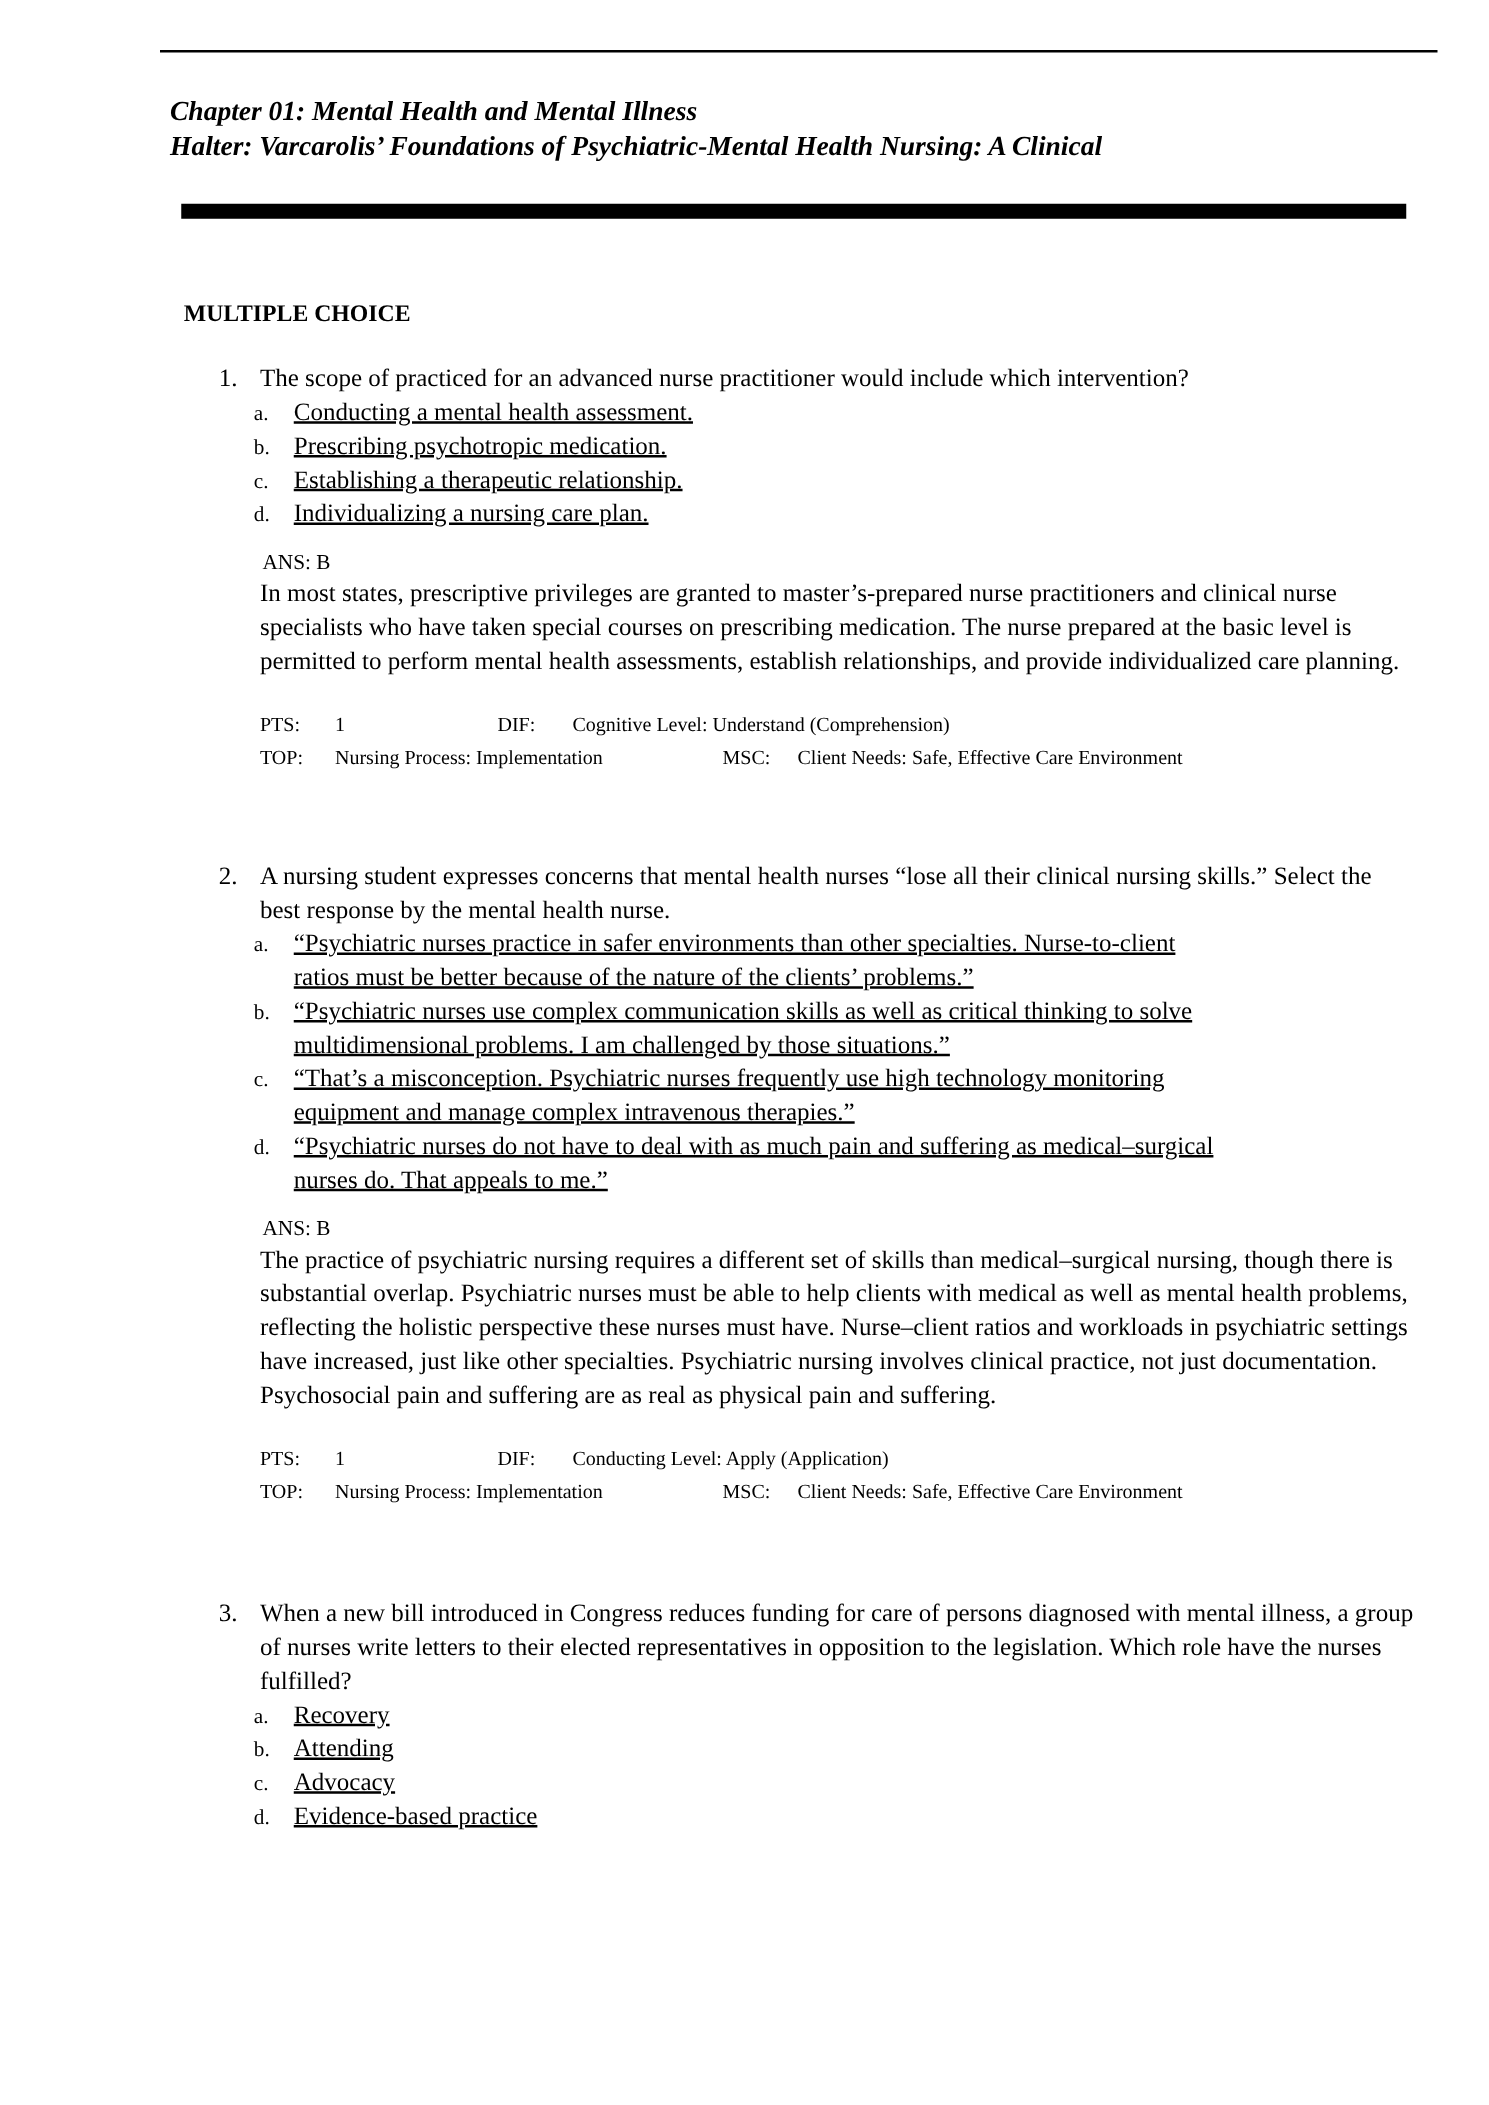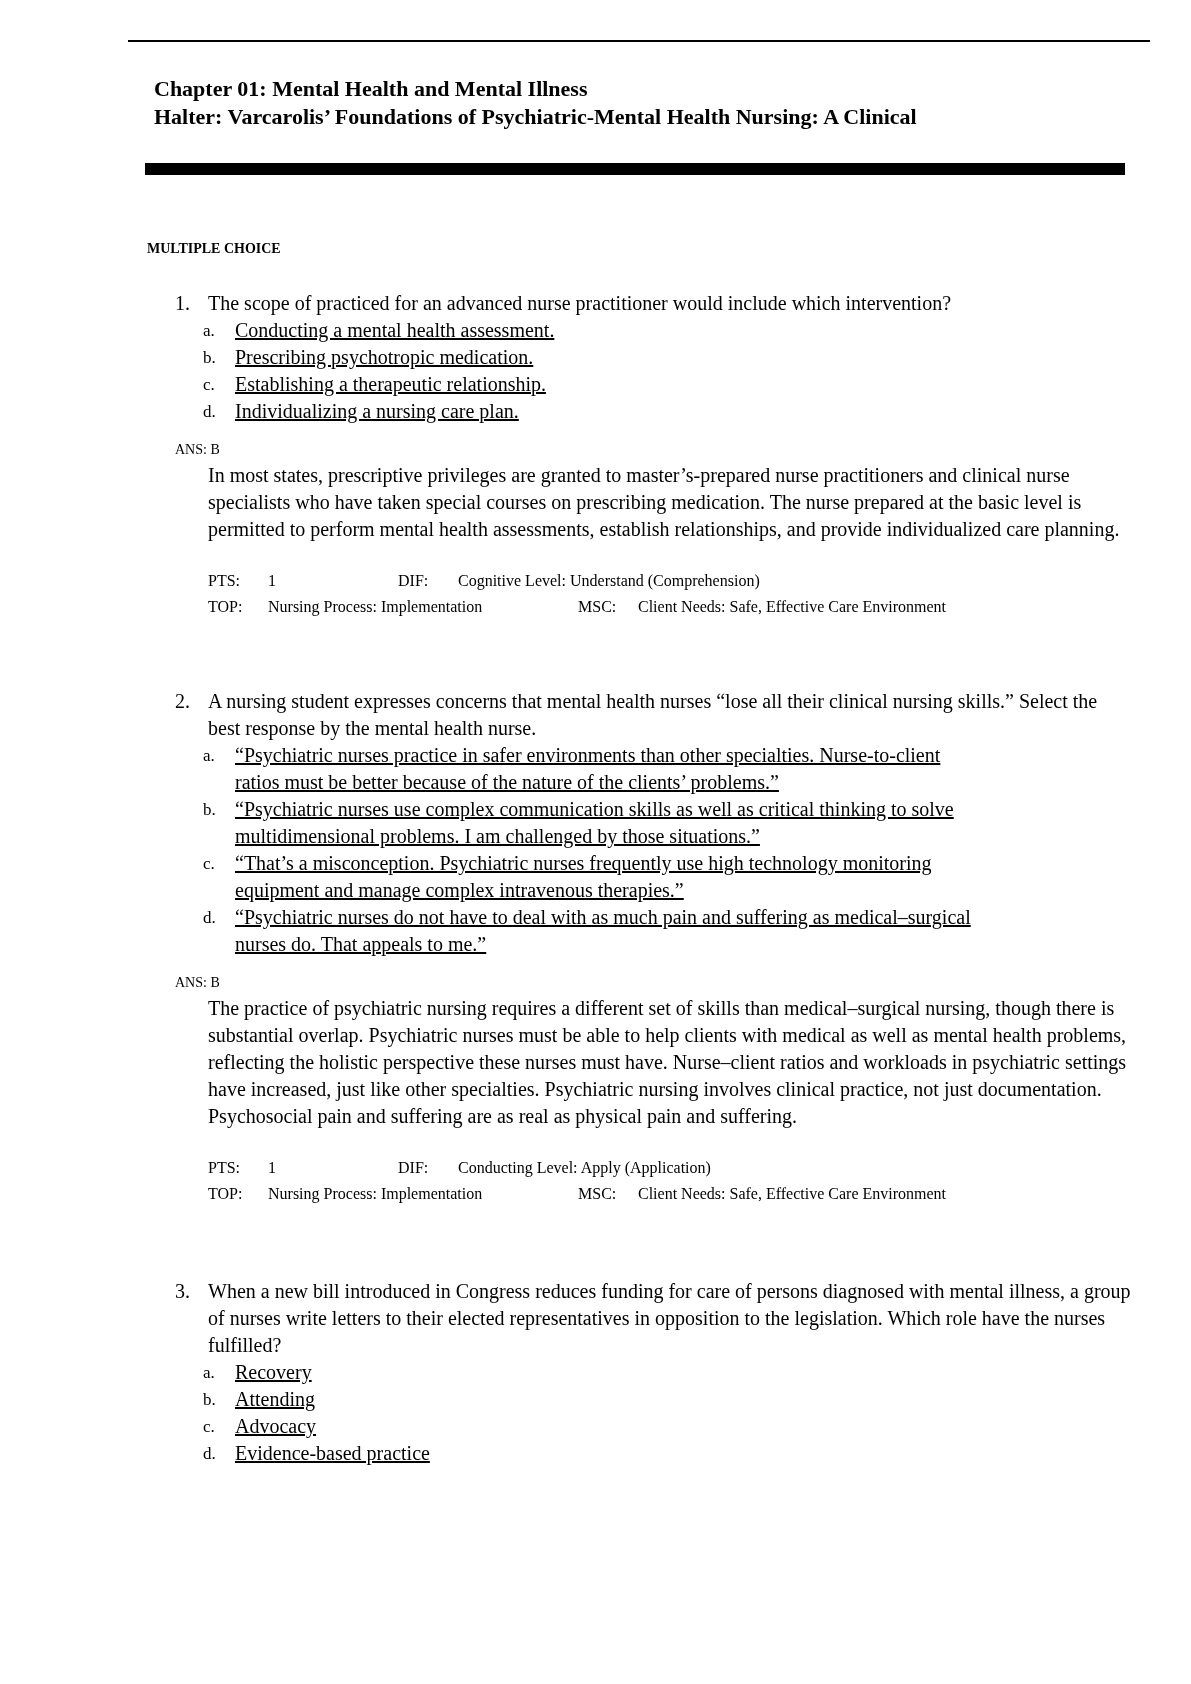--- a/index.html
+++ b/index.html
@@ -2,33 +2,33 @@
 <html><head>
 <meta charset="utf-8">
 <style>
   html, body { margin: 0; padding: 0; background: #ffffff; }
   body {
     width: 1191px; height: 1684px; position: relative; overflow: hidden;
     font-family: "Liberation Serif", "DejaVu Serif", serif;
     color: #000;
   }
   .top-rule { position: absolute; left: 128px; top: 40px; width: 1022px; height: 2px; background: #000; }
-  .header { position: absolute; left: 154px; top: 75px; width: 980px; }
+  .header { position: absolute; left: 136px; top: 75px; width: 980px; font-style: italic; }
   .header .line { font-weight: bold; font-size: 22px; line-height: 28px; white-space: nowrap; }
   .header-bar { position: absolute; left: 145px; top: 163px; width: 980px; height: 12px; background: #000; }
-  .section-title { position: absolute; left: 147px; top: 241px; font-weight: bold; font-size: 14px; }
+  .section-title { position: absolute; left: 147px; top: 241px; font-weight: bold; font-size: 19px; }
   .q { position: absolute; left: 175px; width: 960px; font-size: 20px; line-height: 27px; }
   .q .stem { display: flex; }
   .q .num { width: 33px; flex: none; }
   .q .stem-text { flex: 1; font-family: Liberation Serif, serif; }
   .opts { margin-left: 28px; }
   .opt { display: flex; }
   .opt .letter { width: 32px; flex: none; font-size: 17px; }
   .opt .otext { flex: 1; text-decoration: underline; }
-  .ans { margin-top: 13px; font-size: 14px; line-height: 24px; }
+  .ans { margin-left: 35px; margin-top: 13px; font-size: 17px; line-height: 24px; }
   .rationale { margin-left: 33px; line-height: 27px; }
   .meta { margin-left: 33px; margin-top: 25px; font-size: 16px; line-height: 26px; }
   .meta .row { display: flex; white-space: nowrap; }
   .meta .lbl { display: inline-block; }
 </style>
 </head>
 <body>
 
 <div class="top-rule"></div>
 

